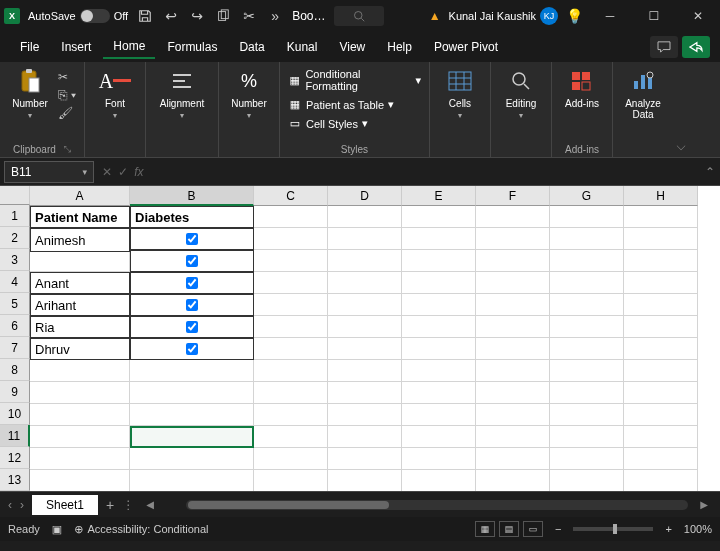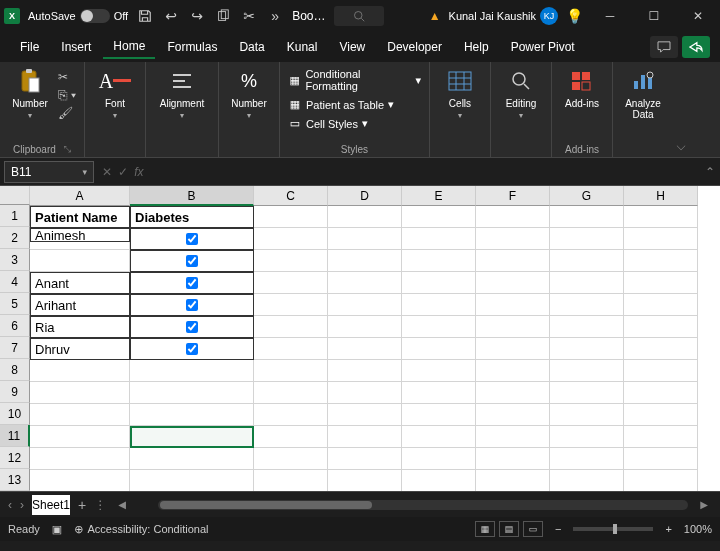--- a/index.html
+++ b/index.html
@@ -66,21 +66,21 @@
   .cell.data { border: 1px solid #333; }
   .cell.center { justify-content:center; }
   .cell input[type=checkbox] { width:12px; height:12px; }
   .selection { position: absolute; border: 2px solid #107c41; background: rgba(16,124,65,0.05); pointer-events: none; }
   .grid-left { display:flex; flex-direction:column; }
   .grid-main { flex:1; overflow:hidden; position:relative; }
   
   
   .sheet-bar { height: 26px; background: #1e1e1e; display: flex; align-items: center; padding: 0 8px; gap: 8px; border-top:1px solid #444; }
   .sheet-bar .nav { color: #888; font-size: 12px; cursor:pointer; }
-  .sheet-tab { background: #fff; color: #000; padding: 3px 0; font-size: 12px; border-radius: 0; }
+  .sheet-tab { background: #fff; color: #000; padding: 3px 14px; font-size: 12px; border-radius: 0; }
   .sheet-add { color: #aaa; font-size: 14px; cursor:pointer; }
   .sheet-bar .scroll-track { flex:1; height:10px; background:#333; margin-left:20px; border-radius:5px; position:relative; }
   .sheet-bar .scroll-thumb { position:absolute; left:2px; top:1px; width:40%; height:8px; background:#666; border-radius:4px; }
   .sheet-bar .arrow { color:#888; font-size:10px; padding:0 4px; }
   
   
   .status-bar { height: 24px; background: #1a1a1a; display: flex; align-items: center; padding: 0 8px; gap: 12px; font-size: 11px; color: #ccc; }
   .status-bar .views { margin-left: auto; display: flex; gap: 4px; }
   .status-bar .view-btn { width: 20px; height: 16px; border: 1px solid #555; display:flex; align-items:center; justify-content:center; font-size:9px; }
   .status-bar .zoom-track { width: 80px; height: 4px; background: #444; position: relative; }
@@ -133,21 +133,20 @@
 </div>
 
 <div class="menubar">
   <div class="tab">File</div>
   <div class="tab">Insert</div>
   <div class="tab active">Home</div>
   <div class="tab">Formulas</div>
   <div class="tab">Data</div>
   <div class="tab">Kunal</div>
   <div class="tab">View</div>
-  <div class="tab">Developer</div>
   <div class="tab">Help</div>
   <div class="tab">Power Pivot</div>
   <div class="right">
     <div class="sq">
       <svg width="14" height="12" viewBox="0 0 16 14">
           <path fill="none" stroke="#ccc" d="M1 1h14v9H7l-3 3v-3H1z"></path>
         </svg>
     </div>
     <div class="sq green">
       <svg width="14" height="12" viewBox="0 0 16 14">
@@ -462,21 +461,21 @@
         <div class="cell" style="left: 0px; top: 264px; width: 100px; height: 22px;"></div>
         <div class="cell" style="left: 100px; top: 264px; width: 124px; height: 22px;"></div>
         <div class="cell" style="left: 224px; top: 264px; width: 74px; height: 22px;"></div>
         <div class="cell" style="left: 298px; top: 264px; width: 74px; height: 22px;"></div>
         <div class="cell" style="left: 372px; top: 264px; width: 74px; height: 22px;"></div>
         <div class="cell" style="left: 446px; top: 264px; width: 74px; height: 22px;"></div>
         <div class="cell" style="left: 520px; top: 264px; width: 74px; height: 22px;"></div>
         <div class="cell" style="left: 594px; top: 264px; width: 74px; height: 22px;"></div>
         <div class="cell head" style="left: 0px; top: 0px; width: 100px; height: 22px;">Patient Name</div>
         <div class="cell head" style="left: 100px; top: 0px; width: 124px; height: 22px;">Diabetes</div>
-        <div class="cell data" style="left: 0px; top: 22px; width: 100px; height: 14px;">Animesh</div>
+        <div class="cell data" style="left: 0px; top: 22px; width: 100px; height: 24px;">Animesh</div>
         <div class="cell data center" style="left: 100px; top: 22px; width: 124px; height: 22px;">
           <input type="checkbox" checked="" style="">
         </div>
         <div class="cell data center" style="left: 100px; top: 44px; width: 124px; height: 22px;">
           <input type="checkbox" checked="" style="">
         </div>
         <div class="cell data" style="left: 0px; top: 66px; width: 100px; height: 22px;">Anant</div>
         <div class="cell data center" style="left: 100px; top: 66px; width: 124px; height: 22px;">
           <input type="checkbox" checked="" style="">
         </div>

